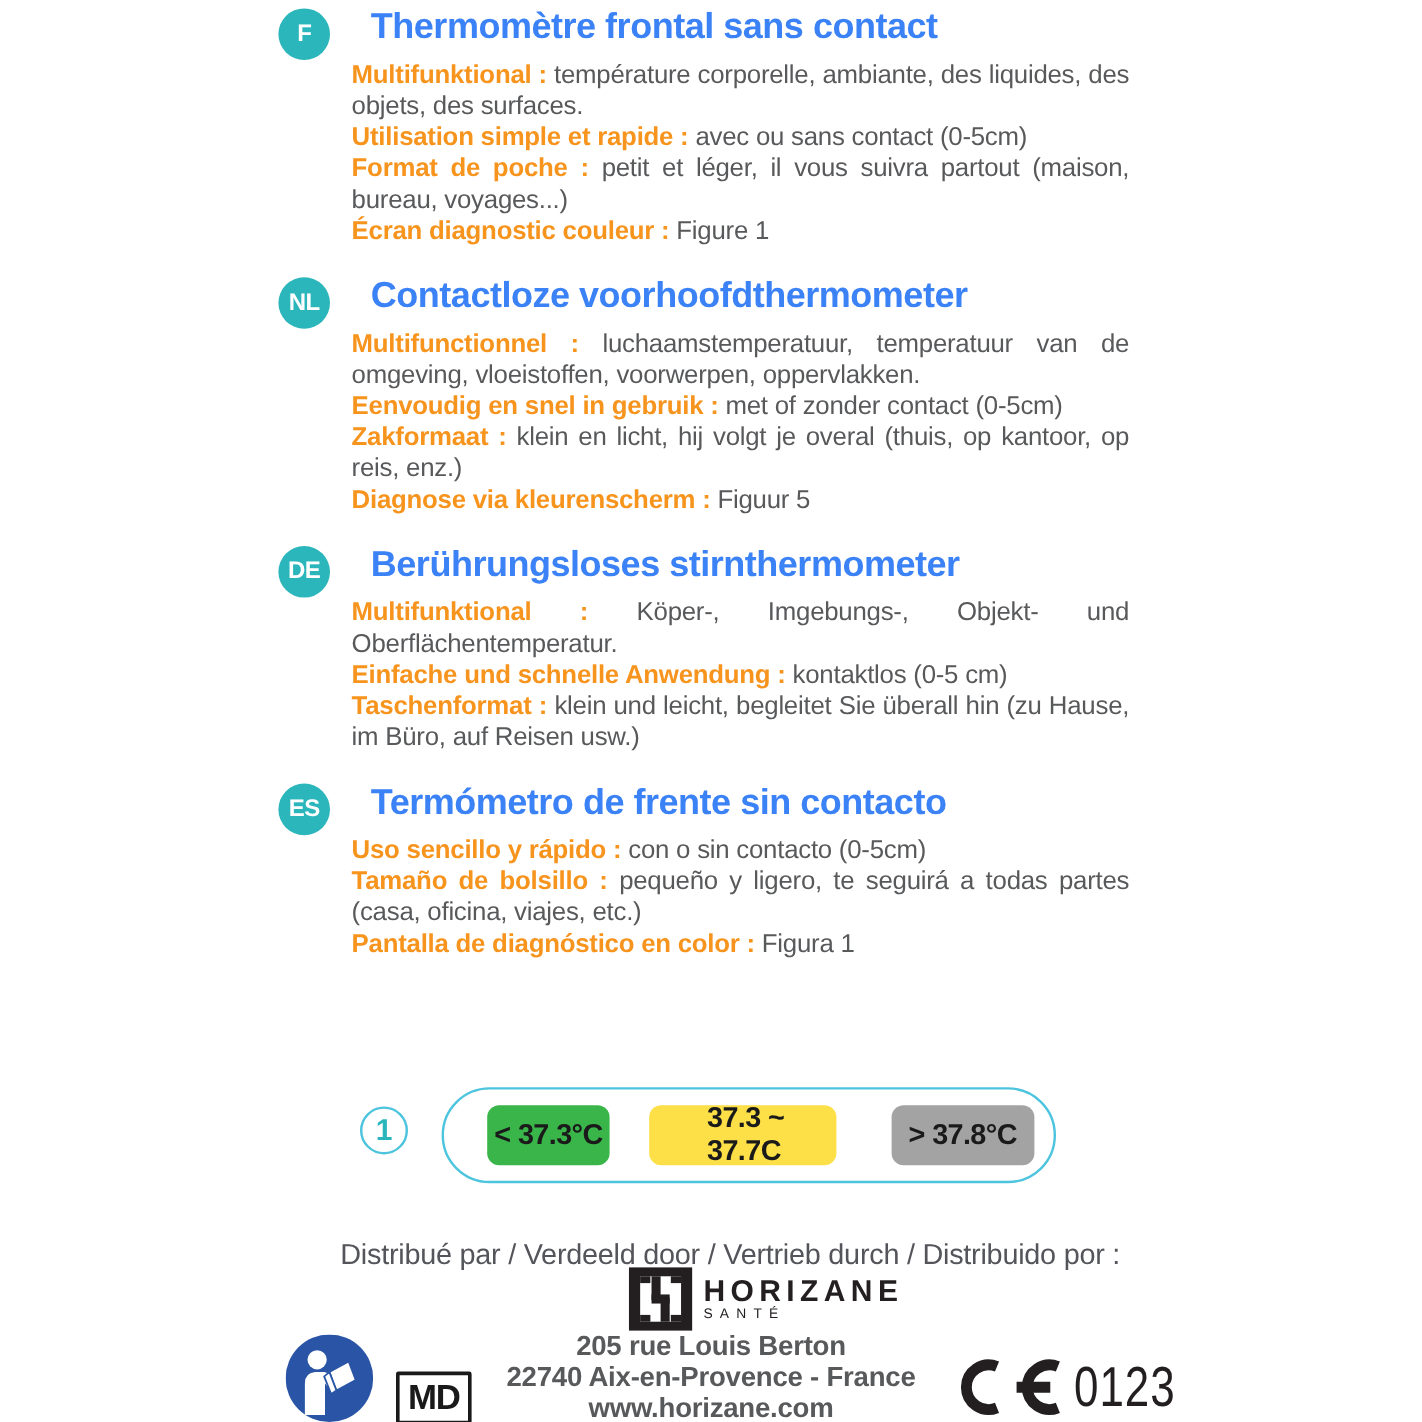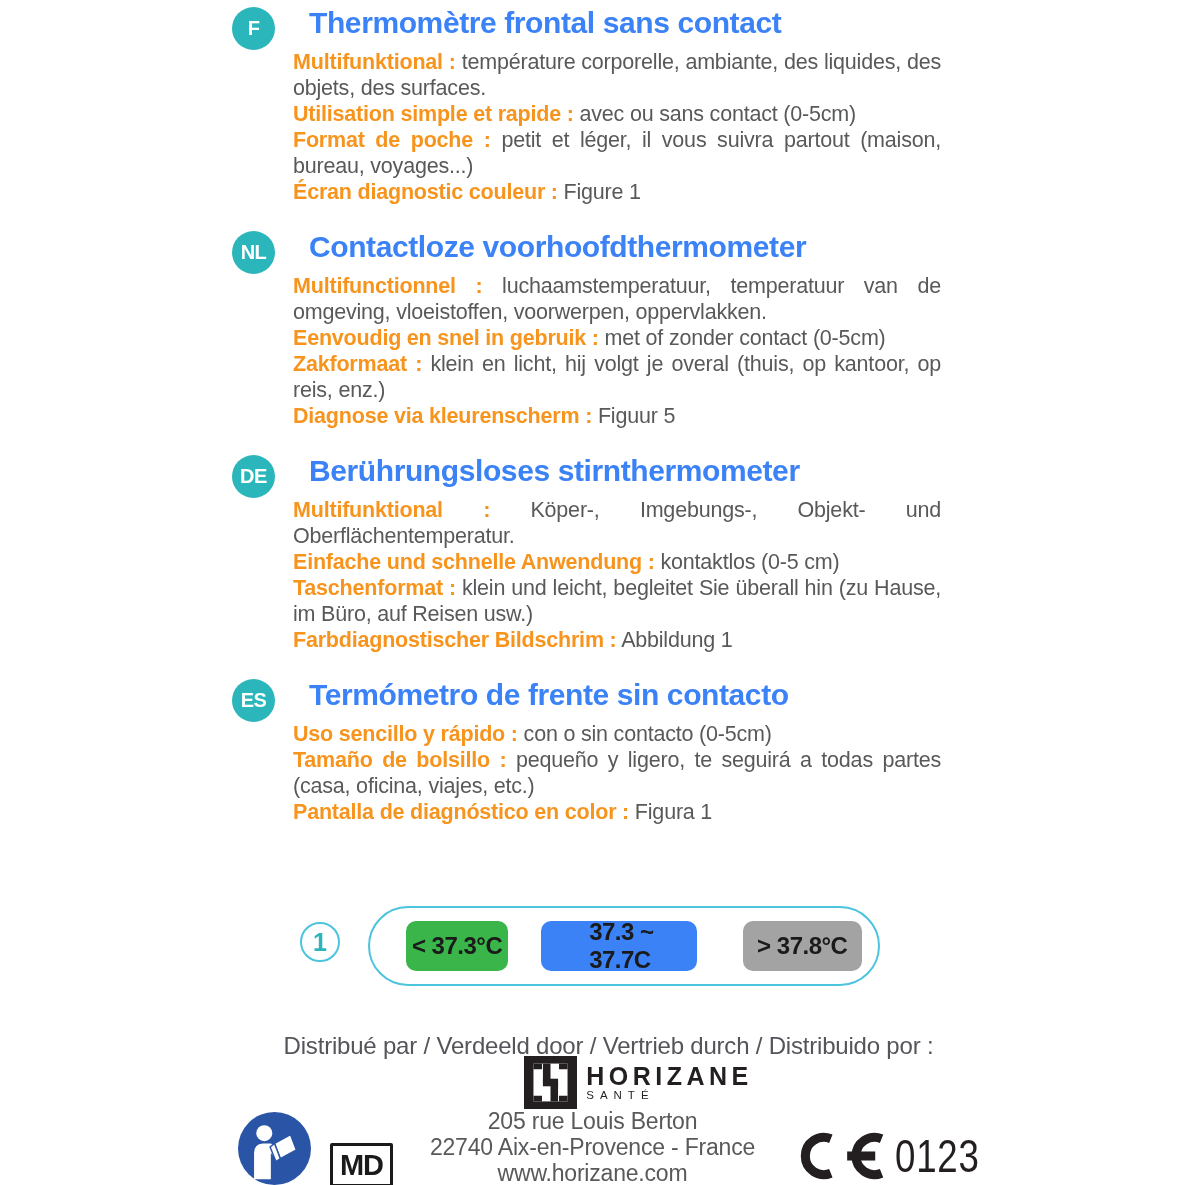--- a/index.html
+++ b/index.html
@@ -36,21 +36,21 @@
          align-items:center;padding-left:46px;}
   .brand-logo{width:53px;height:53px;}
   .brand-text{margin-left:9px;color:#231f20;}
   .brand-name{font-size:25px;font-weight:700;letter-spacing:4.5px;line-height:26px;}
   .brand-sub{font-size:11.5px;font-weight:400;letter-spacing:6px;line-height:13px;}
   .read-icon{position:absolute;left:238px;top:1112px;width:73px;height:73px;}
   .md-box{position:absolute;left:330px;top:1143px;width:57px;height:38px;border:3.5px solid #1a1a1a;
           border-radius:2px;display:flex;align-items:center;justify-content:center;
           font-size:29px;font-weight:700;color:#1a1a1a;letter-spacing:-1px;}
   .address{position:absolute;left:0;top:1108px;width:100%;text-align:center;font-size:23px;
-           line-height:26px;color:#58595b;letter-spacing:-0.2px;}
+           line-height:26px;color:#58595b;letter-spacing:-0.2px;font-weight:bold;}
   .address p{margin:0;}
   .ce-group{position:absolute;left:791px;top:1128px;display:flex;align-items:center;}
   .ce-svg{width:96px;height:52px;}
   .ce-number{font-size:47px;color:#231f20;font-weight:400;transform:scaleX(0.78);
              transform-origin:left center;margin-left:8px;letter-spacing:1px;}
 </style>
 </head>
 <body>
 
 <div class="page">
@@ -78,40 +78,39 @@
       </div>
     </div>
 
     <div class="section">
       <div class="badge">DE</div>
       <div class="sec-text">
         <h2 class="sec-title">Berührungsloses stirnthermometer</h2>
         <p class="para"><span class="lbl">Multifunktional :</span> <span>Köper-, Imgebungs-, Objekt- und Oberflächentemperatur.</span></p>
         <p class="para"><span class="lbl">Einfache und schnelle Anwendung :</span> <span>kontaktlos (0-5 cm)</span></p>
         <p class="para"><span class="lbl">Taschenformat :</span> <span>klein und leicht, begleitet Sie überall hin (zu Hause, im Büro, auf Reisen usw.)</span></p>
-        <p class="para"><span class="lbl">Farbdiagnostischer Bildschrim :</span> <span>Abbildung 1</span></p>
       </div>
     </div>
 
     <div class="section">
       <div class="badge">ES</div>
       <div class="sec-text">
         <h2 class="sec-title">Termómetro de frente sin contacto</h2>
         <p class="para"><span class="lbl">Uso sencillo y rápido :</span> <span>con o sin contacto (0-5cm)</span></p>
         <p class="para"><span class="lbl">Tamaño de bolsillo :</span> <span>pequeño y ligero, te seguirá a todas partes (casa, oficina, viajes, etc.)</span></p>
         <p class="para"><span class="lbl">Pantalla de diagnóstico en color :</span> <span>Figura 1</span></p>
       </div>
     </div>
   </div>
 
   <div class="figure">
     <div class="fig-num">1</div>
     <div class="fig-box">
       <div class="range r0" style="background-color: rgb(58, 181, 74);">&lt; 37.3°C</div>
-      <div class="range r1" style="background-color: #3b82f6; padding-left: 48px;">37.3 ~ 37.7C</div>
+      <div class="range r1" style="background-color: #fde047; padding-left: 48px;">37.3 ~ 37.7C</div>
       <div class="range r2" style="background-color: #a3a3a3;">&gt; 37.8°C</div>
     </div>
   </div>
 
   <p class="dist">Distribué par / Verdeeld door / Vertrieb durch / Distribuido por :</p>
 
   <div class="brand">
     <svg class="brand-logo" viewBox="0 0 56 56" xmlns="http://www.w3.org/2000/svg">
       <rect x="0" y="0" width="56" height="56" fill="#231f20"></rect>
       <rect x="10" y="8" width="36" height="40" fill="#ffffff"></rect>

